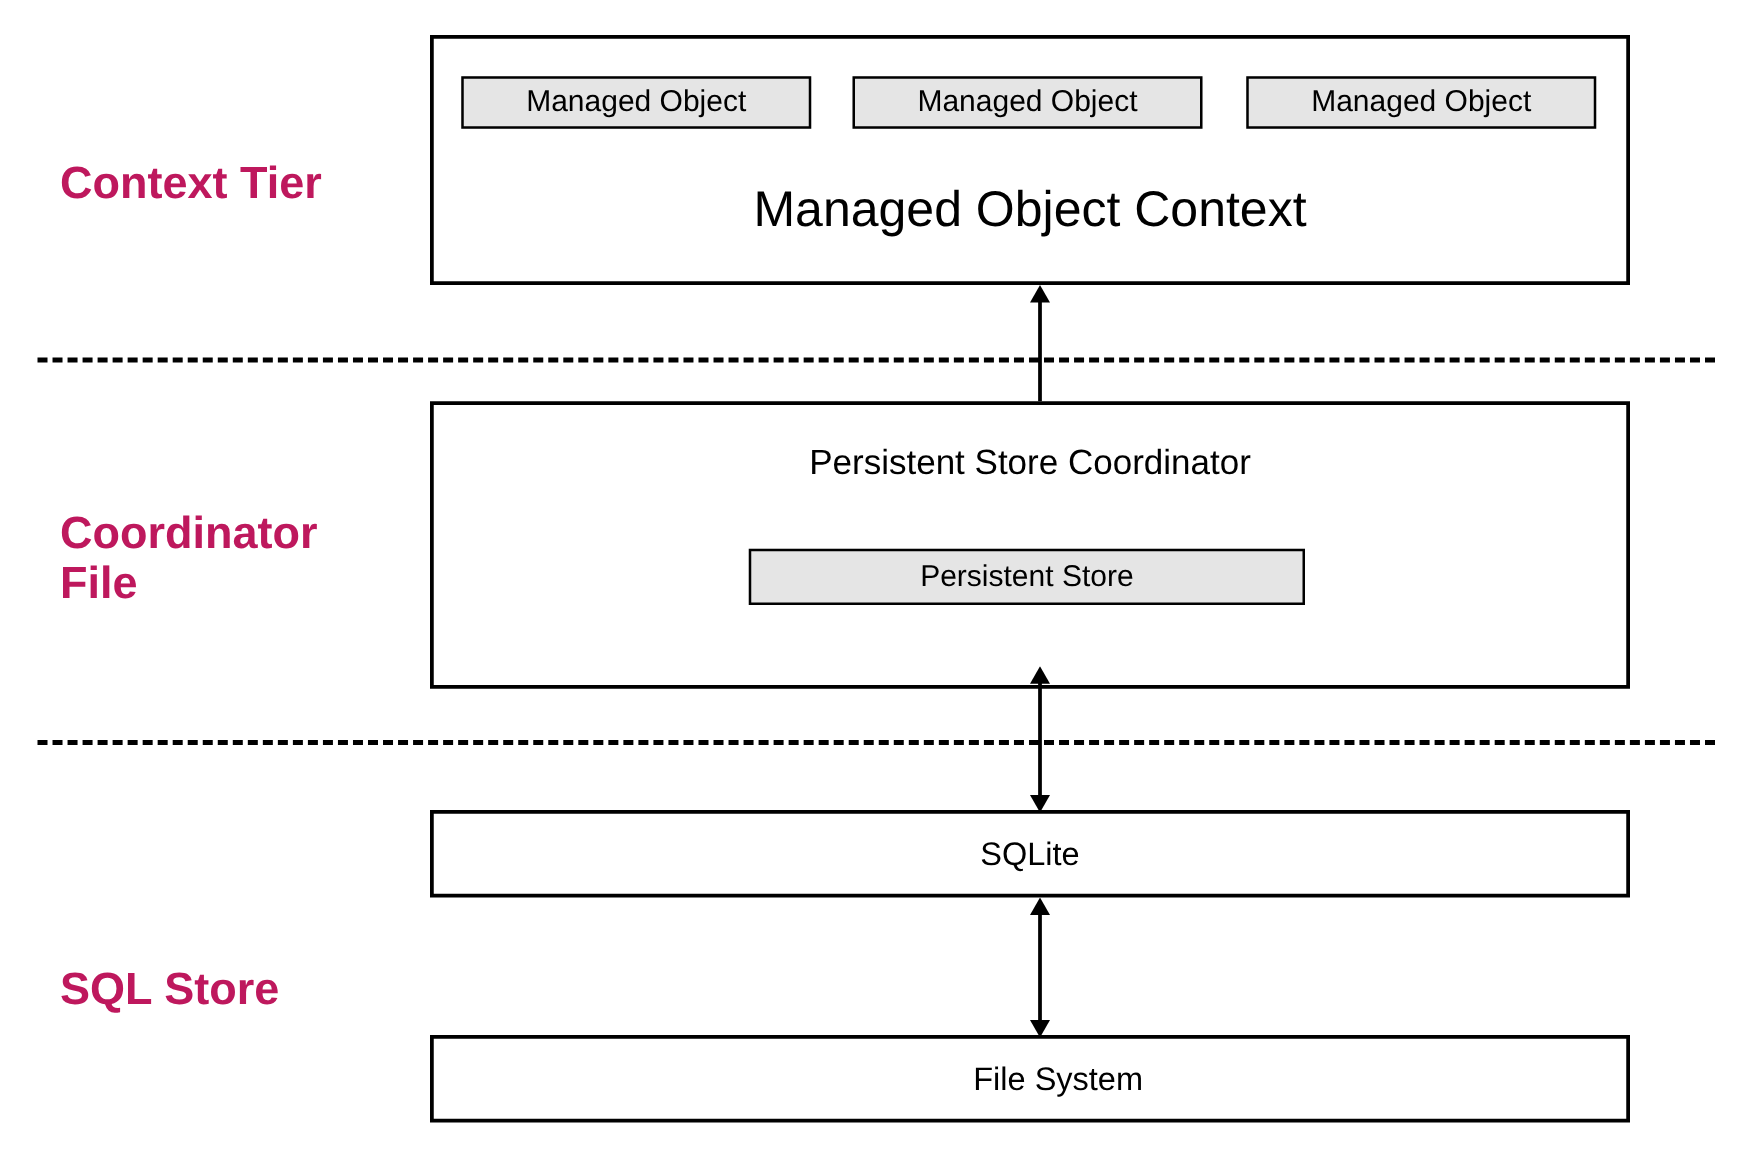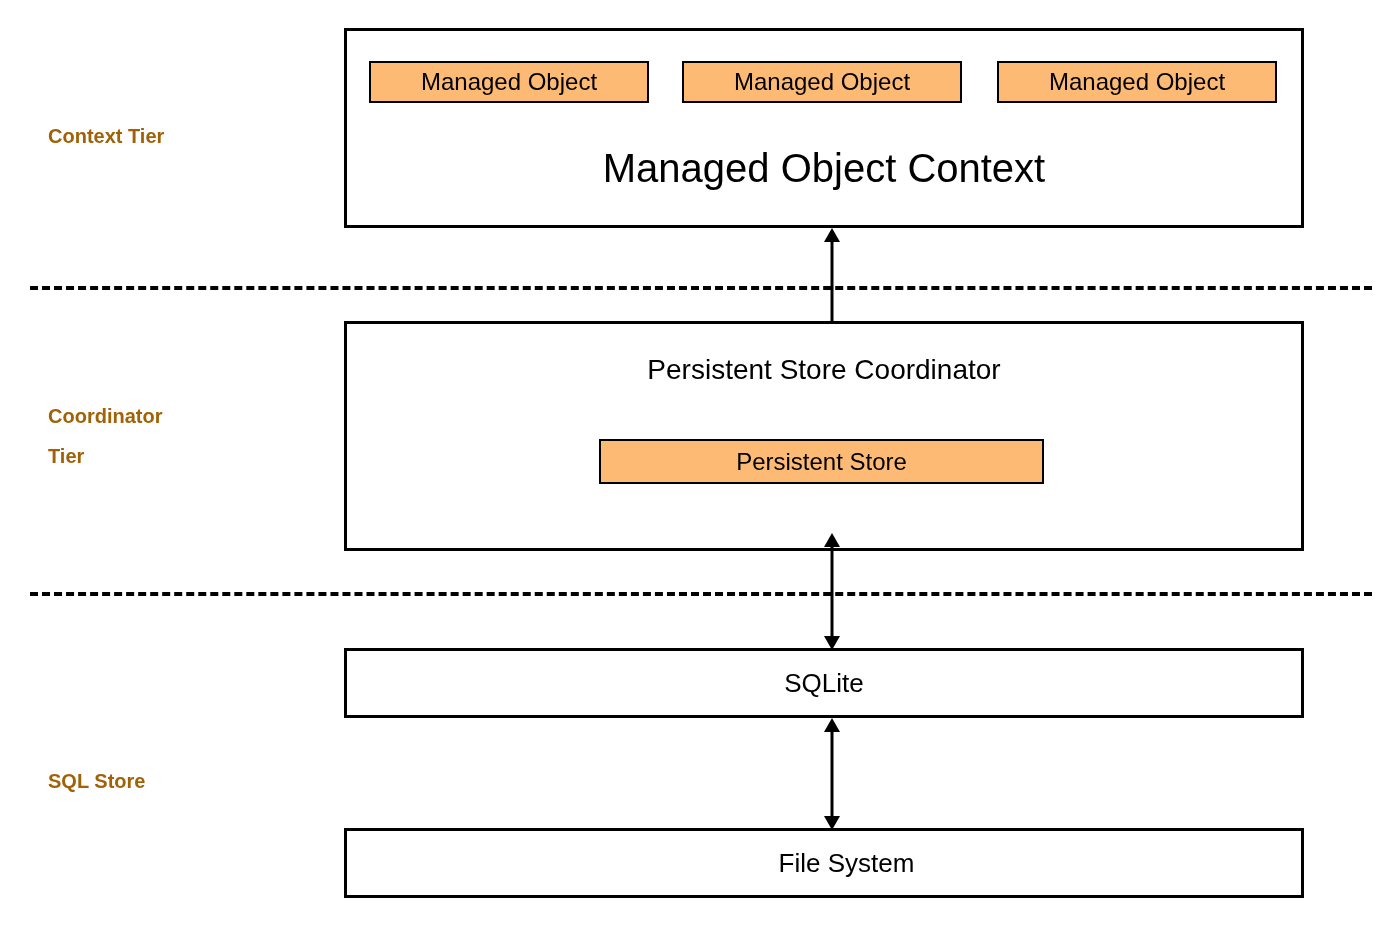--- a/index.html
+++ b/index.html
@@ -14,38 +14,38 @@
       height: 938px;
       position: relative;
     }
     .diagram {
       position: relative;
       width: 100%;
       height: 100%;
     }
     .tier-label {
       position: absolute;
-      font-size: 20px;
+      font-size: 36px;
       font-weight: 600;
-      color: #a16207;
+      color: #be185d;
     }
     .box {
       position: absolute;
       border: 3px solid #000;
       background: #fff;
       display: flex;
       align-items: center;
       justify-content: center;
       font-size: 26px;
       font-weight: 400;
     }
     .small-box {
       position: absolute;
       border: 2px solid #000;
-      background: #fdba74;
+      background: #e5e5e5;
       display: flex;
       align-items: center;
       justify-content: center;
       font-size: 24px;
     }
     .divider {
       position: absolute;
       left: 30px;
       right: 20px;
       border-top: 4px dashed #000;
@@ -110,21 +110,21 @@
     <svg width="20" height="112" viewBox="0 0 20 112">
       <line x1="10" y1="10" x2="10" y2="102" stroke="#000" stroke-width="3"></line>
       <polygon points="10,0 2,14 18,14" fill="#000"></polygon>
       <polygon points="10,112 2,98 18,98" fill="#000"></polygon>
     </svg>
   </div>
 
   <div class="divider" style="top:286px;"></div>
 
   <div class="tier-label" style="left:48px; top:405px;text-align:right;">Coordinator</div>
-  <div class="tier-label" style="left:48px; top:445px;">Tier</div>
+  <div class="tier-label" style="left:48px; top:445px;">File</div>
 
   <div class="box" style="left:344px; top:321px; width:960px; height:230px; display:block;">
     <div class="coord-box-inner">
       <div class="coord-label">Persistent Store Coordinator</div>
       <div class="small-box" style="left:252px; top:115px; width:445px; height:45px;">
         <span>Persistent Store</span>
       </div>
     </div>
   </div>
 

